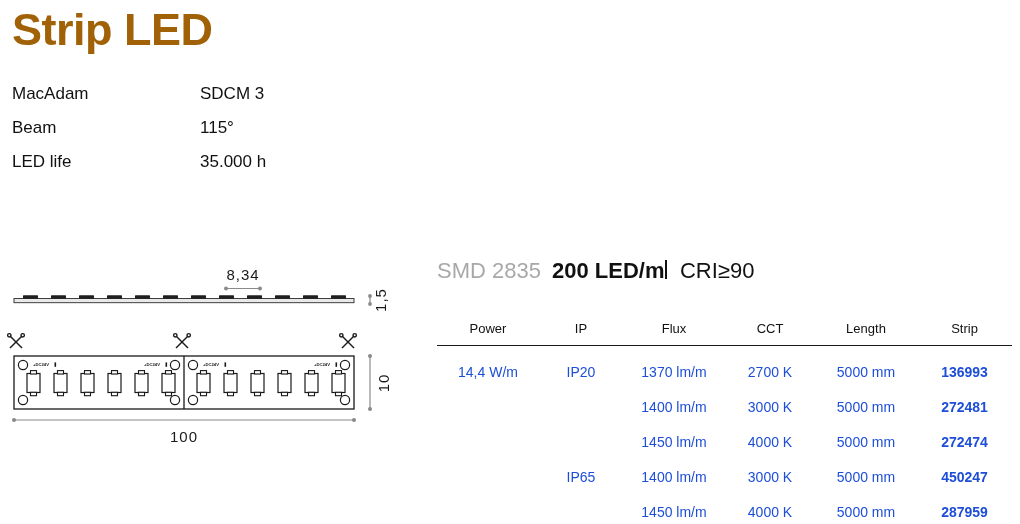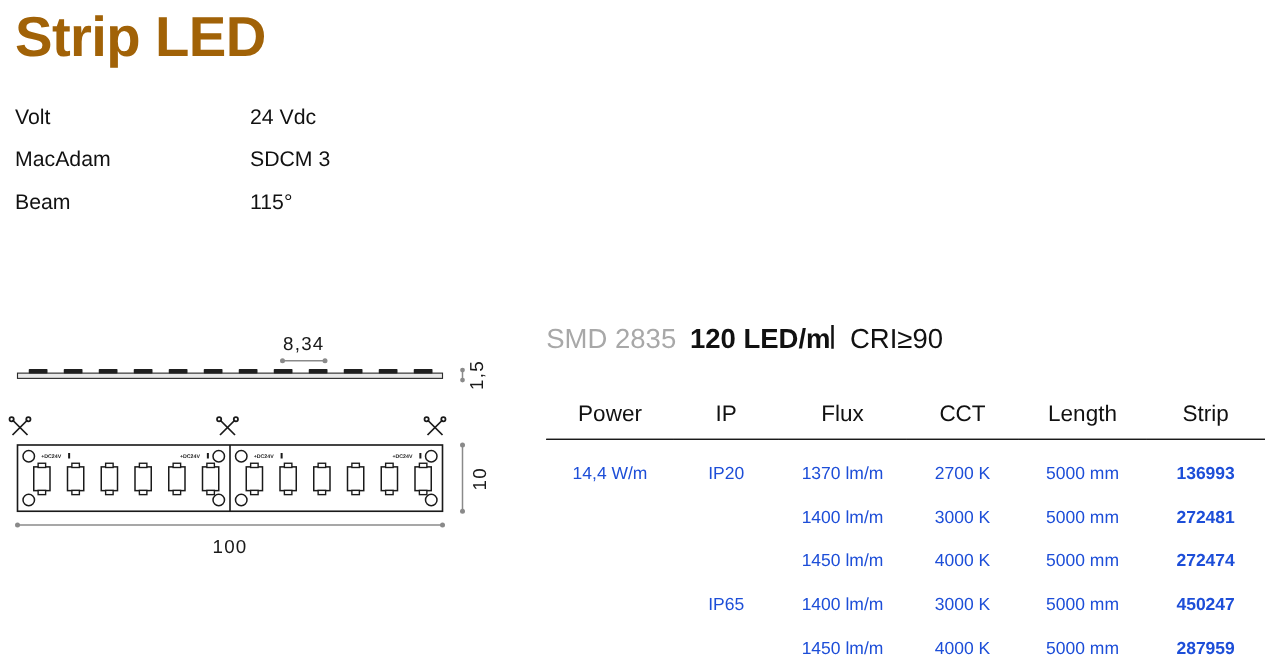--- a/index.html
+++ b/index.html
@@ -112,21 +112,21 @@
   }
 
   
   #spec-table {
     margin-top: 33px;
     width: 575px;
     border-collapse: collapse;
     table-layout: fixed;
   }
   #spec-table th {
-    font-size: 18px;
+    font-size: 13px;
     font-weight: normal;
     color: #111111;
     text-align: center;
     padding: 0 0 9px 0;
     border-bottom: 1.6px solid #1a1a1a;
   }
   #spec-table td {
     font-size: 14px;
     color: #1d4ed8;
     text-align: center;
@@ -148,35 +148,35 @@
   .col-length { width: 102px; }
   .col-code   { width: 95px; }
 </style>
 </head>
 <body>
 
 <div id="page-title">Strip LED</div>
 
 <div id="spec-list">
 
-  <div class="spec-row">
-    <div class="spec-label">Volt</div>
-    <div class="spec-value">24 Vdc</div>
-  </div>
 
   <div class="spec-row">
     <div class="spec-label">MacAdam</div>
     <div class="spec-value">SDCM 3</div>
   </div>
 
   <div class="spec-row">
     <div class="spec-label">Beam</div>
     <div class="spec-value">115°</div>
   </div>
 
+  <div class="spec-row">
+    <div class="spec-label">LED life</div>
+    <div class="spec-value">35.000 h</div>
+  </div>
 
 </div>
 
 <div id="tech-drawing">
   <svg width="420" height="200" viewBox="0 0 420 200" xmlns="http://www.w3.org/2000/svg">
 
     <text class="dim-text" id="dim-pitch-text" x="243" y="28" text-anchor="middle">8,34</text>
     <g>
       <line x1="226" y1="36.5" x2="260" y2="36.5" stroke="#8a8a8a" stroke-width="1.2"></line>
       <circle cx="226" cy="36.5" r="2" fill="#8a8a8a"></circle>
@@ -318,21 +318,21 @@
     </g>
     <text class="dim-text" id="dim-length-text" x="184" y="190" text-anchor="middle">100</text>
 
   </svg>
 </div>
 
 <div id="right-panel">
 
   <div id="chip-spec-line">
     <span class="smd">SMD 2835</span>
-    <span class="density">120 LED/m</span>
+    <span class="density">200 LED/m</span>
     <span class="sep-bar"></span>
     <span class="cri">CRI≥90</span>
   </div>
 
   <table id="spec-table">
     <colgroup>
       <col class="col-power">
         <col class="col-ip">
         <col class="col-flux">
       <col class="col-cct">

